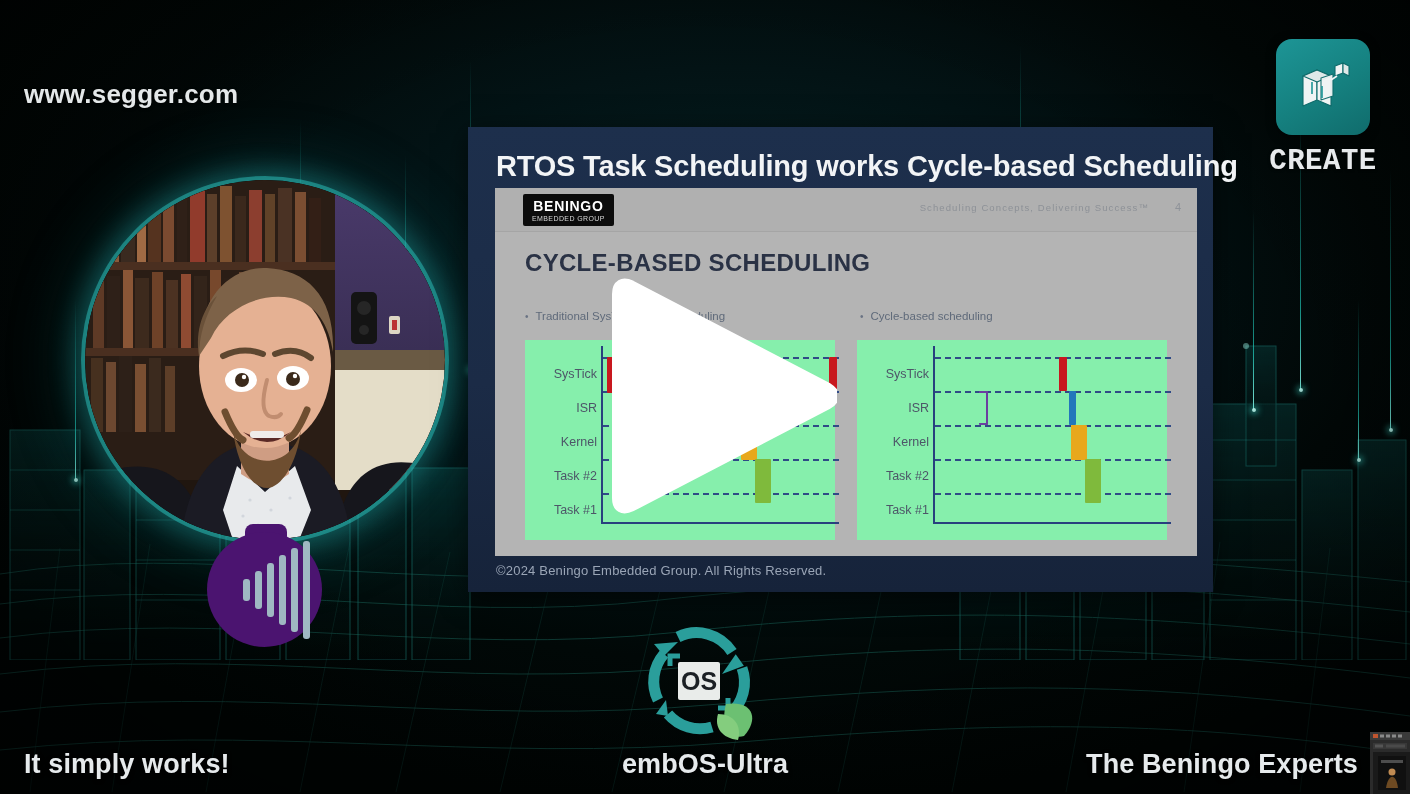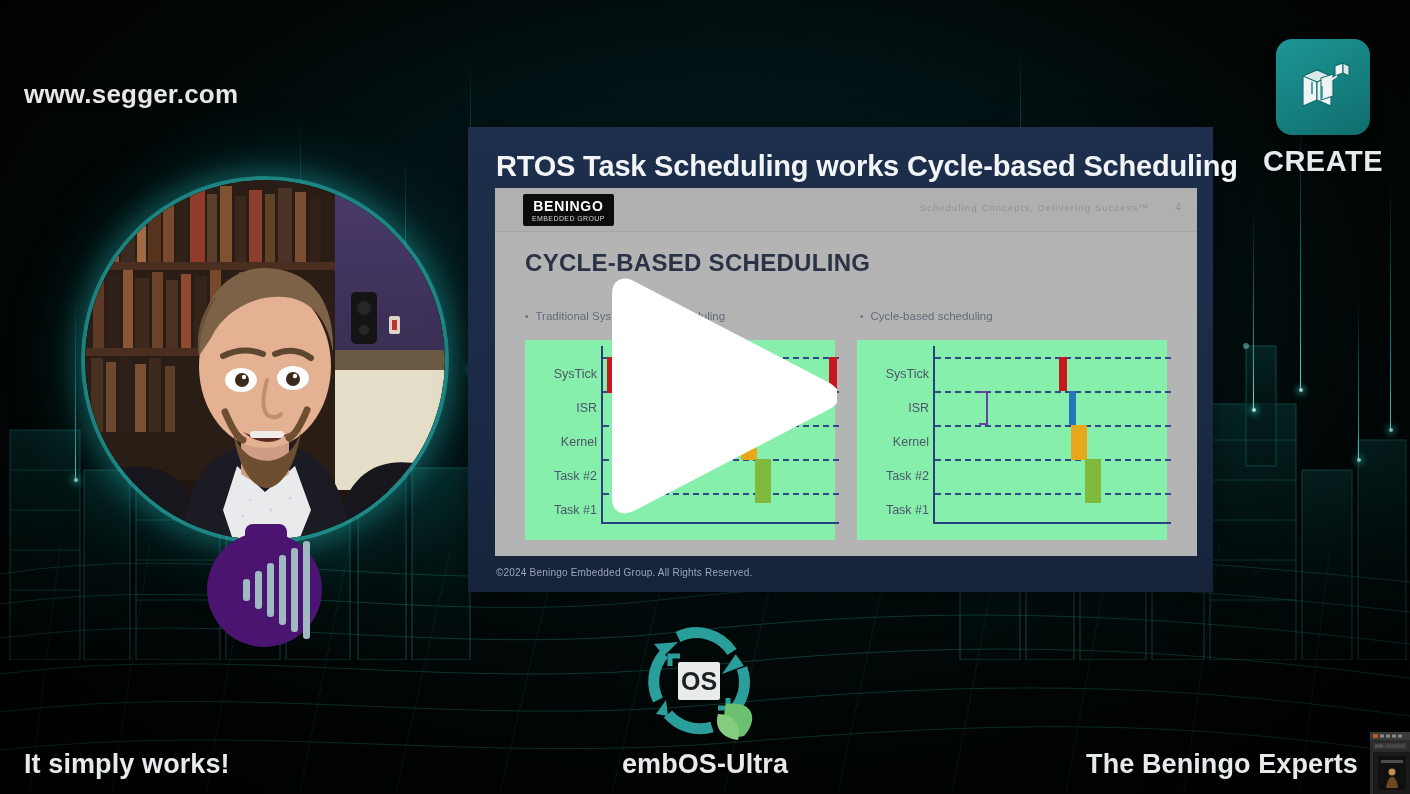--- a/index.html
+++ b/index.html
@@ -53,21 +53,21 @@
     position: absolute; left: 24px; top: 47px;
     font-size: 26px; font-weight: bold; letter-spacing: .2px;
     color: #e4e8e9;
     text-shadow: 0 1px 3px rgba(0,0,0,.8);
     margin-top: 32px;
   }
 
   
   .create-block {
     position: absolute; left: 1243px; top: 39px;
-    width: 160px; text-align: center;
+    width: 160px; text-align: center; font-family: Liberation Mono, monospace;
   }
   .create-tile {
     width: 94px; height: 96px; margin: 0 auto;
     border-radius: 16px;
     background: linear-gradient(150deg, #1d9596 0%, #15807f 55%, #106c6c 100%);
     display: flex; align-items: center; justify-content: center;
     box-shadow: 0 2px 10px rgba(0,0,0,.5);
   }
   .create-label {
     margin-top: 10px;
@@ -200,21 +200,21 @@
     position: absolute;
     border-radius: 1px;
   }
   .bar.outline {
     background: transparent;
   }
 
   
   .slide-footer {
     position: absolute; left: 28px; bottom: 14px;
-    font-size: 10px; color: #9aa5b6; letter-spacing: .2px; margin-top: 8px;
+    font-size: 13px; color: #9aa5b6; letter-spacing: .2px; margin-top: 8px;
   }
 
   
   .play-btn {
     position: absolute; left: 612px; top: 272px;
     width: 225px; height: 248px;
     cursor: pointer;
   }
 
   

